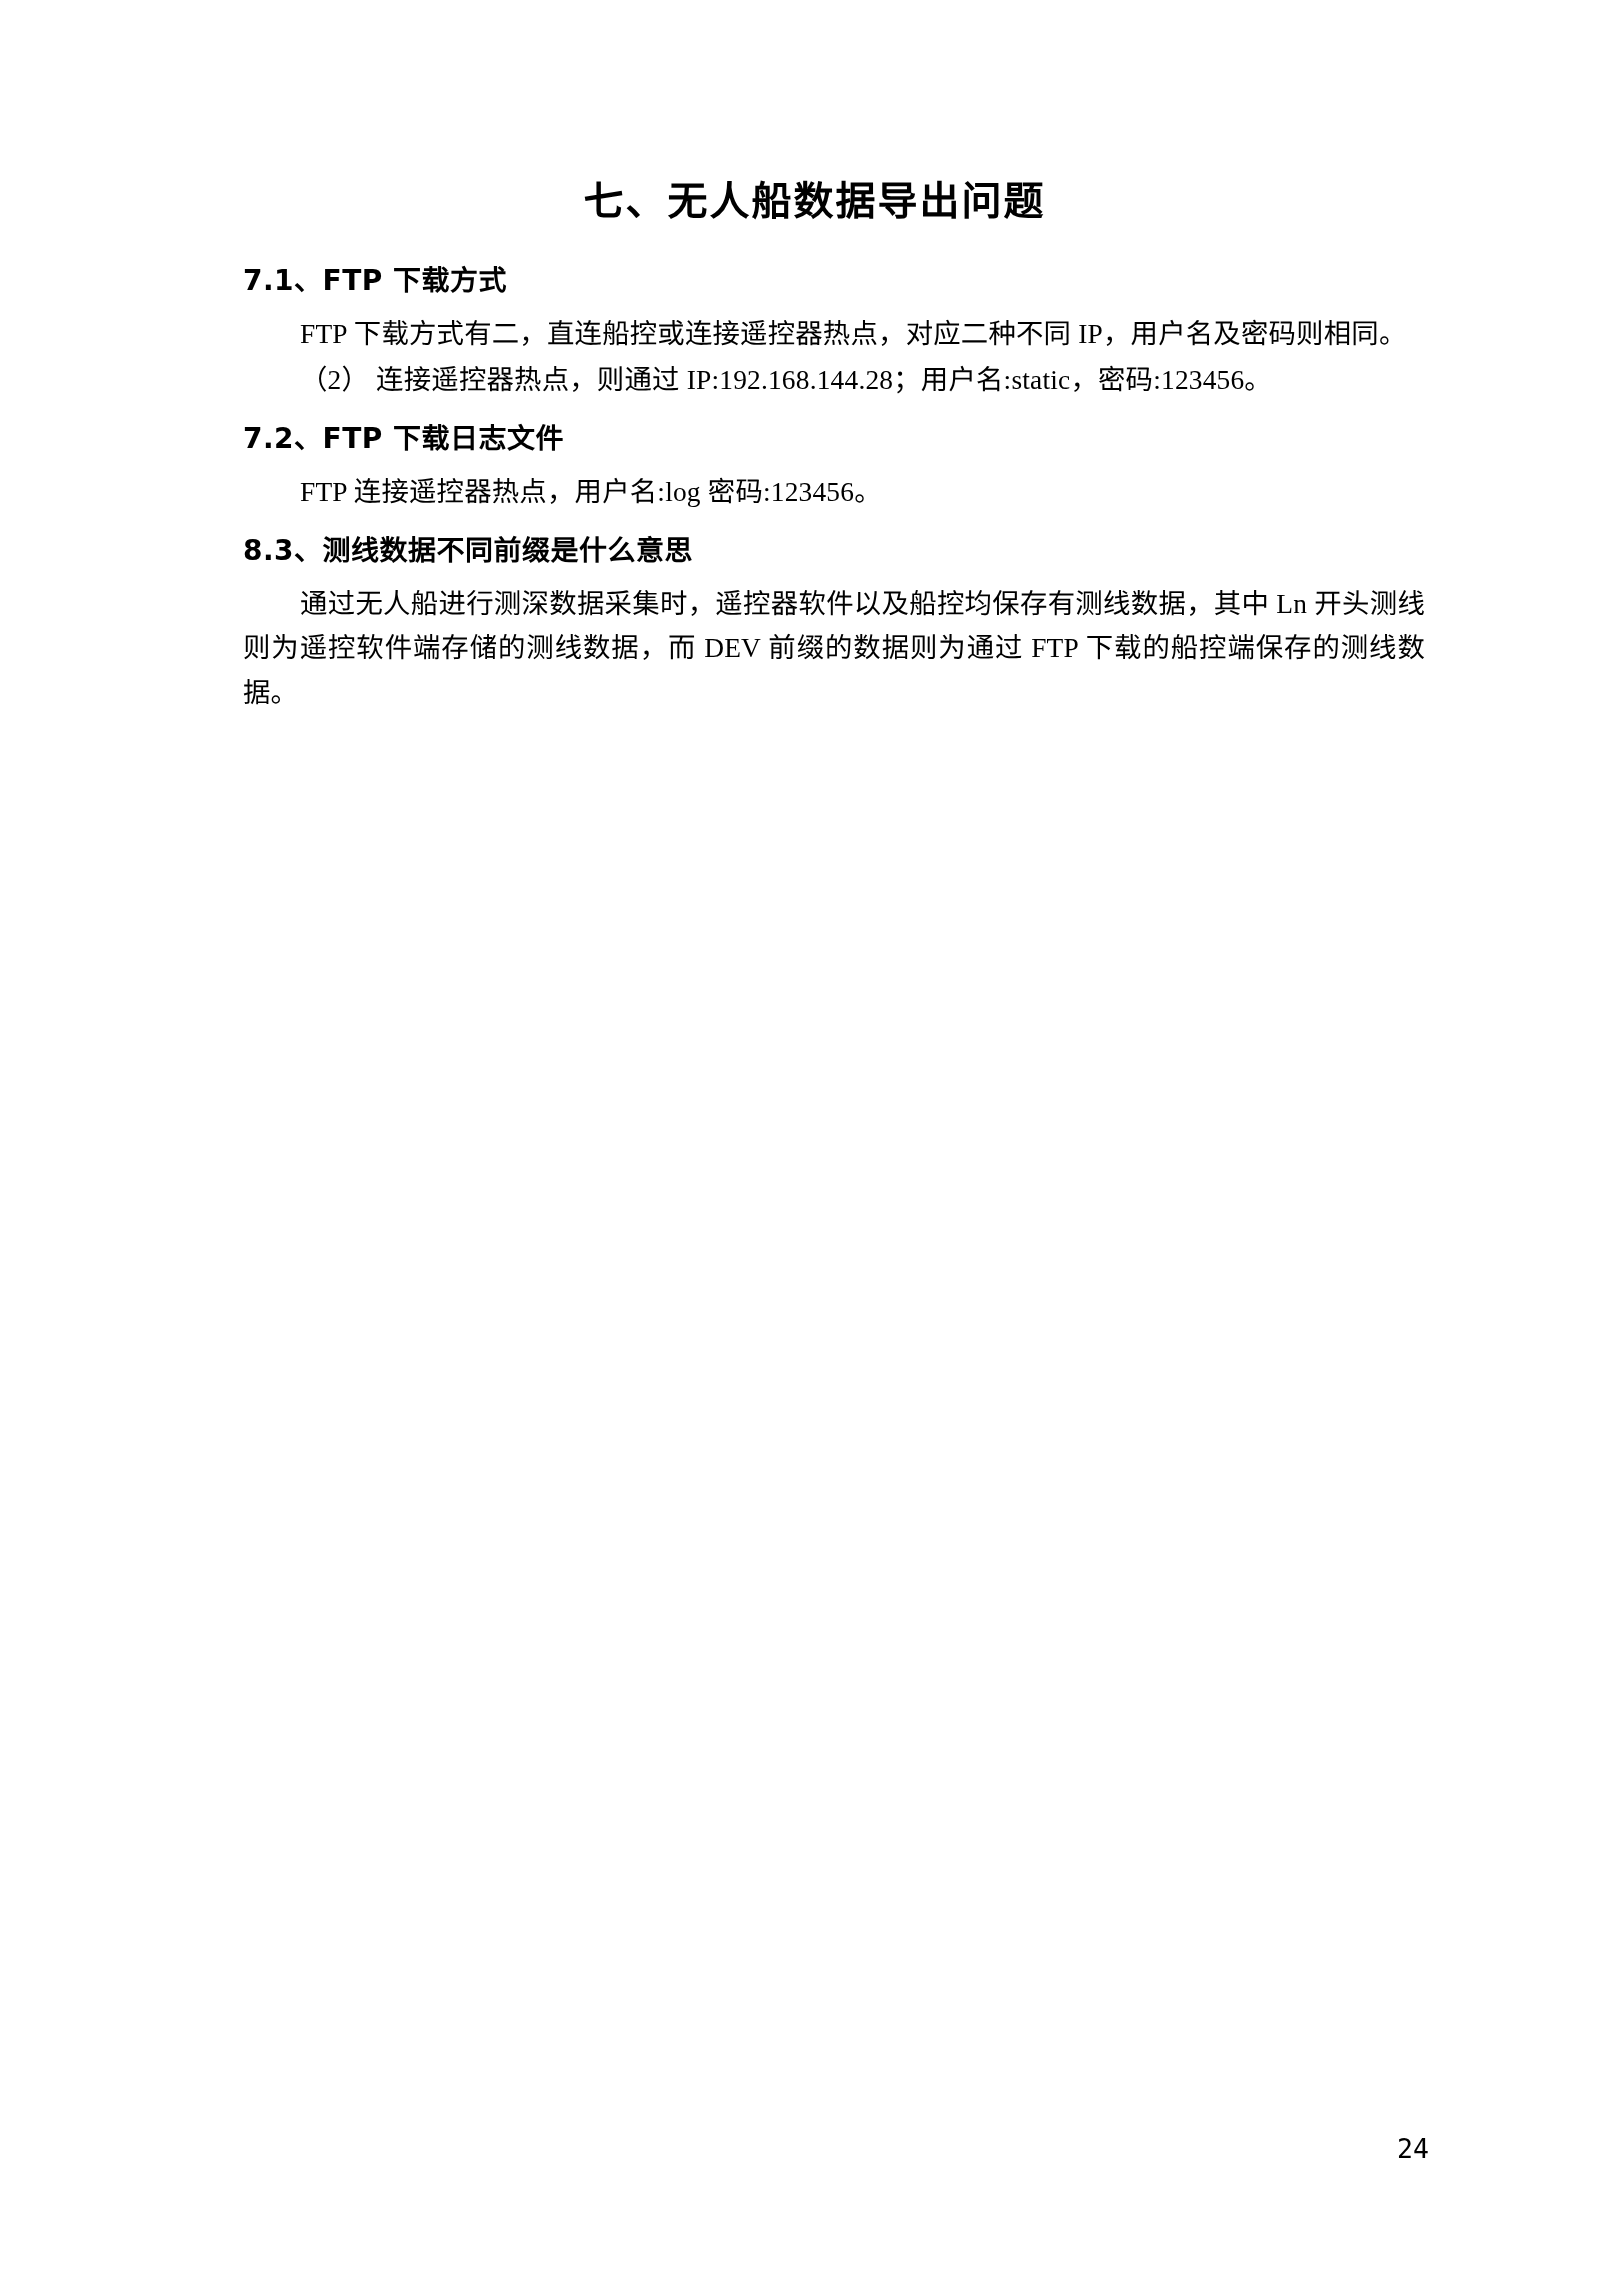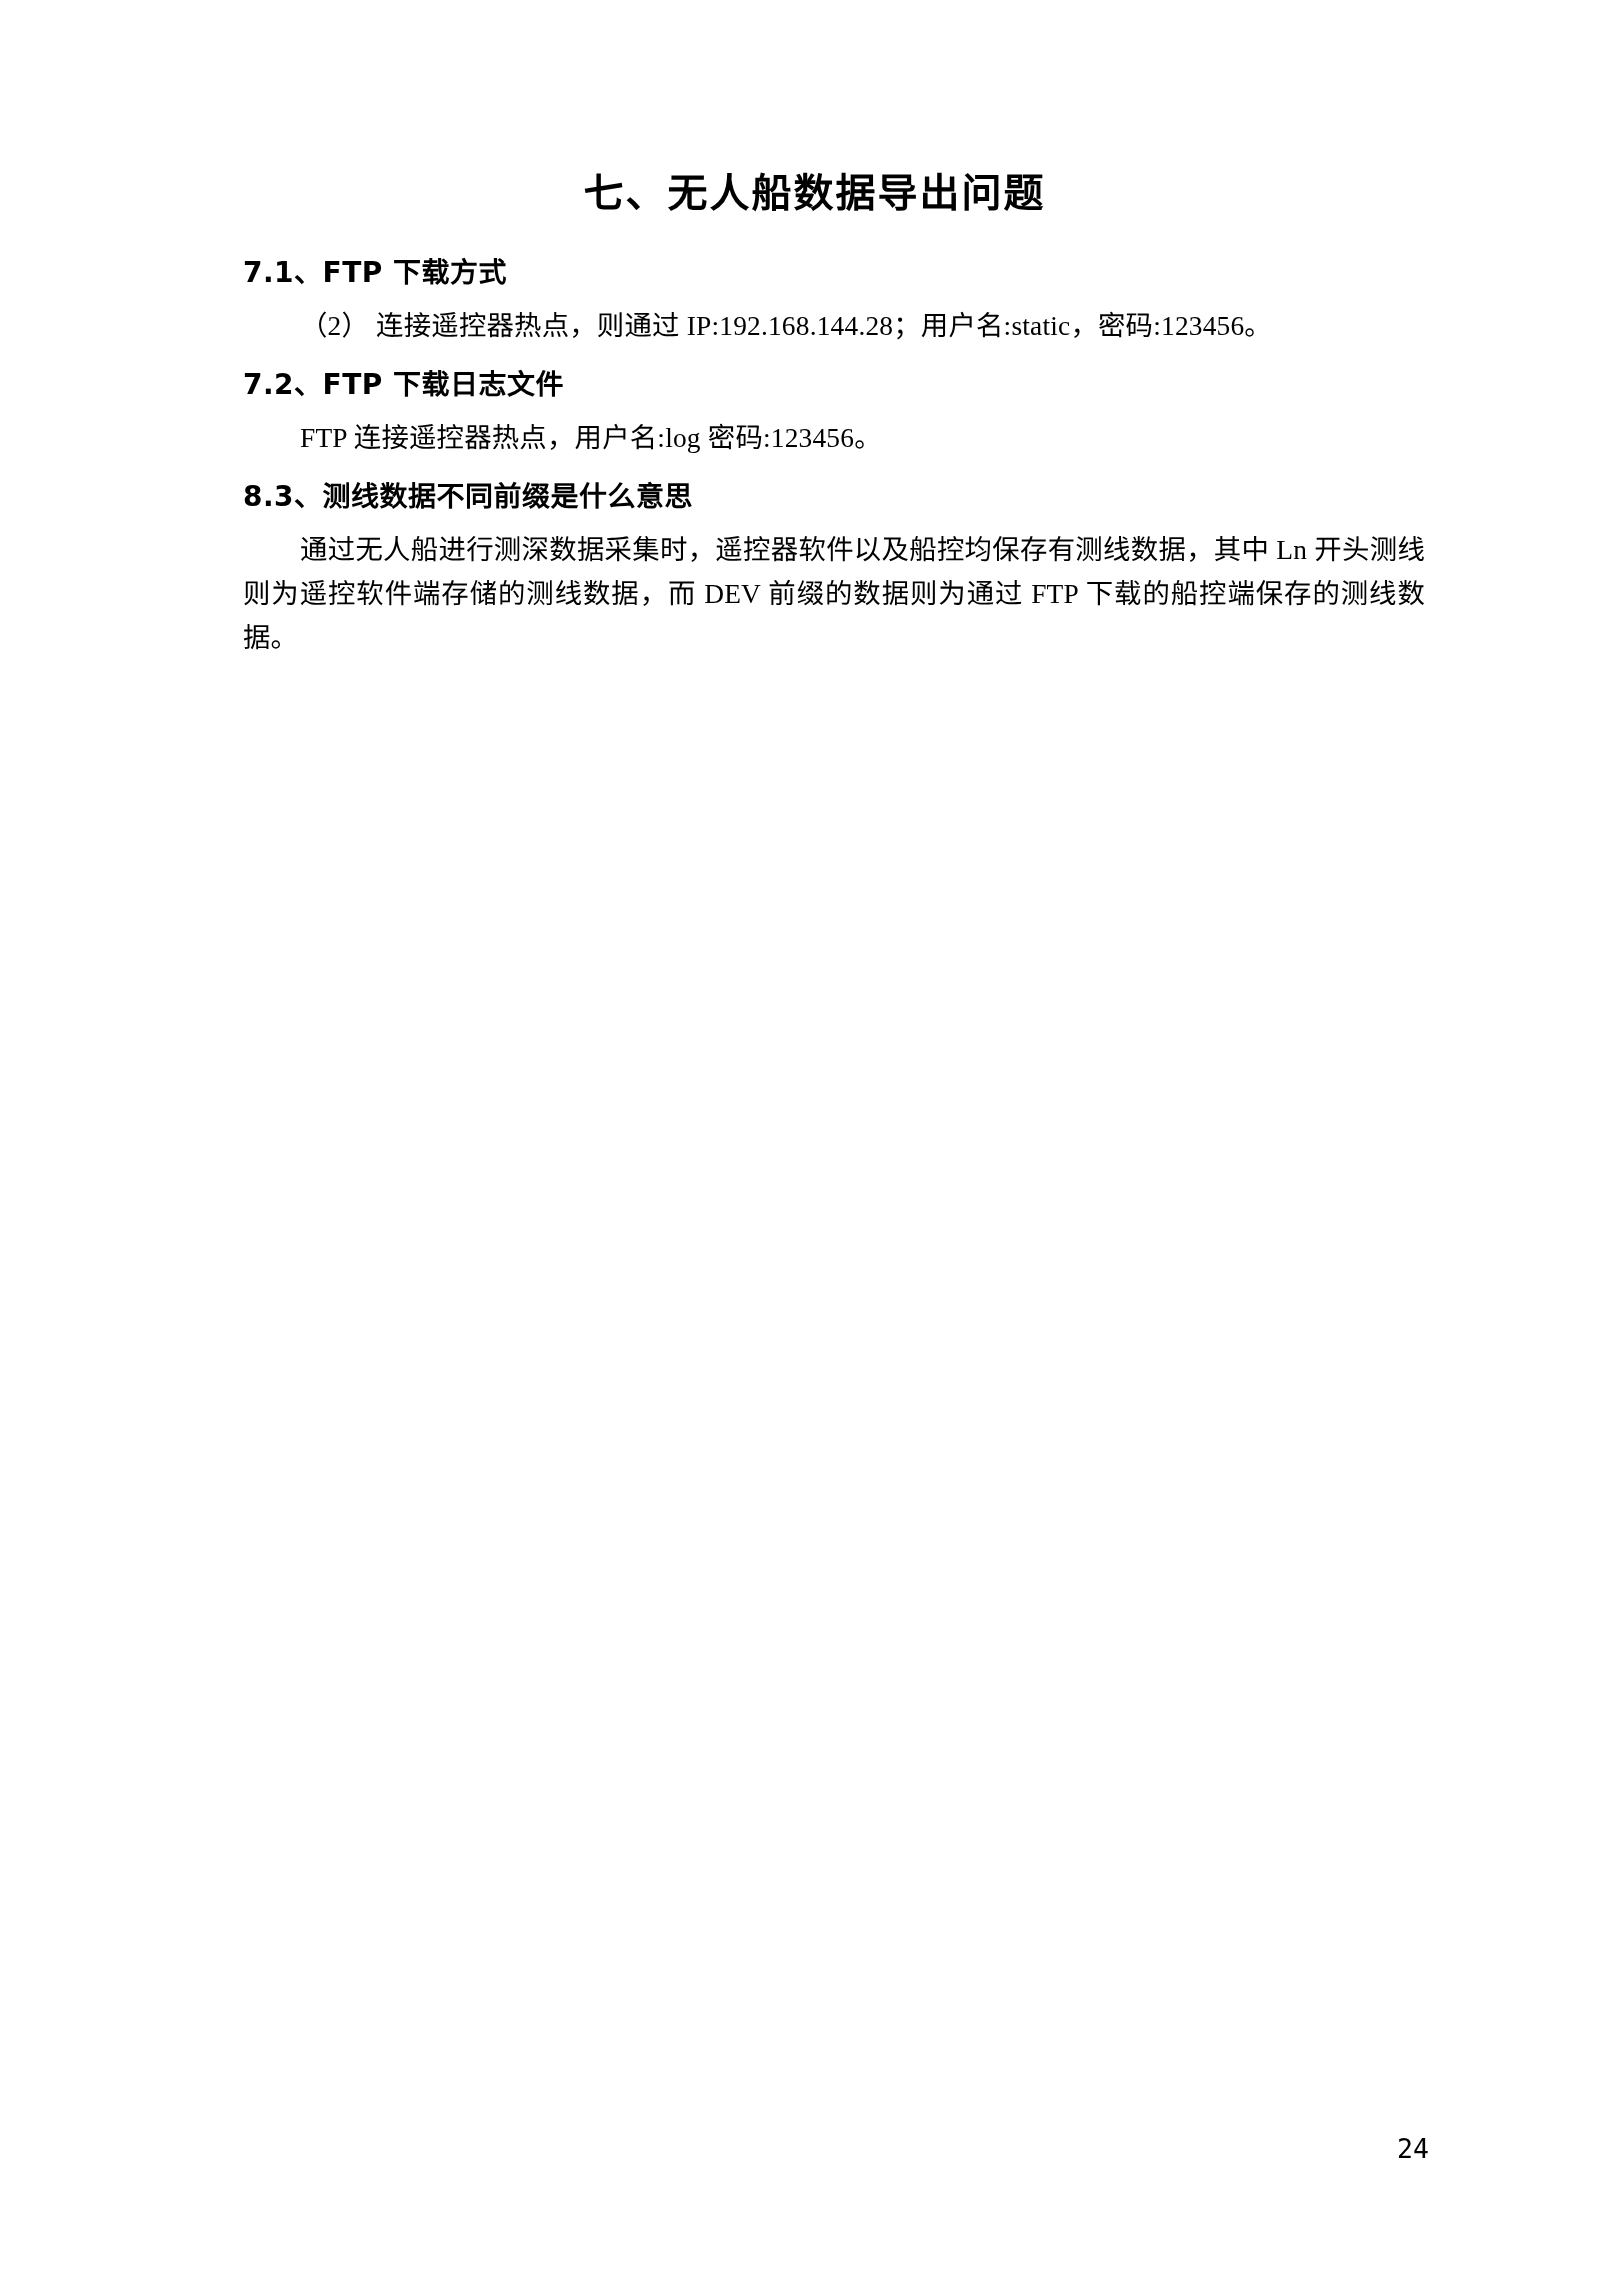--- a/index.html
+++ b/index.html
@@ -10,21 +10,21 @@
   body {
     width: 1621px;
     height: 2293px;
     position: relative;
     font-family: "Liberation Serif", "DejaVu Serif", serif;
     color: #000000;
     overflow: hidden;
   }
   .page {
     position: absolute;
-    left: 0; top: 4px;
+    left: 0; top: 12px;
     width: 1621px;
     height: 1982px;
     box-sizing: border-box;
     padding: 157px 196px 0 243px;
   }
   .doc-title {
     font-family: "DejaVu Sans", "Liberation Sans", sans-serif;
     font-weight: bold;
     font-size: 40px;
     letter-spacing: 2px;
@@ -63,20 +63,21 @@
   }
 </style>
 </head>
 <body>
 
 <div class="page">
 
   <h1 class="doc-title">七、无人船数据导出问题</h1>
 
   <h2 class="heading">7.1、FTP 下载方式</h2>
+  <p class="para indent">FTP 下载方式有二，直连船控或连接遥控器热点，对应二种不同 IP，用户名及密码则相同。</p>
   <p class="para indent">（2） 连接遥控器热点，则通过 IP:192.168.144.28；用户名:static，密码:123456。</p>
 
   <div class="block-gap"></div>
 
   <h2 class="heading">7.2、FTP 下载日志文件</h2>
   <p class="para indent">FTP 连接遥控器热点，用户名:log 密码:123456。</p>
 
   <div class="block-gap"></div>
 
   <h2 class="heading">8.3、测线数据不同前缀是什么意思</h2>

